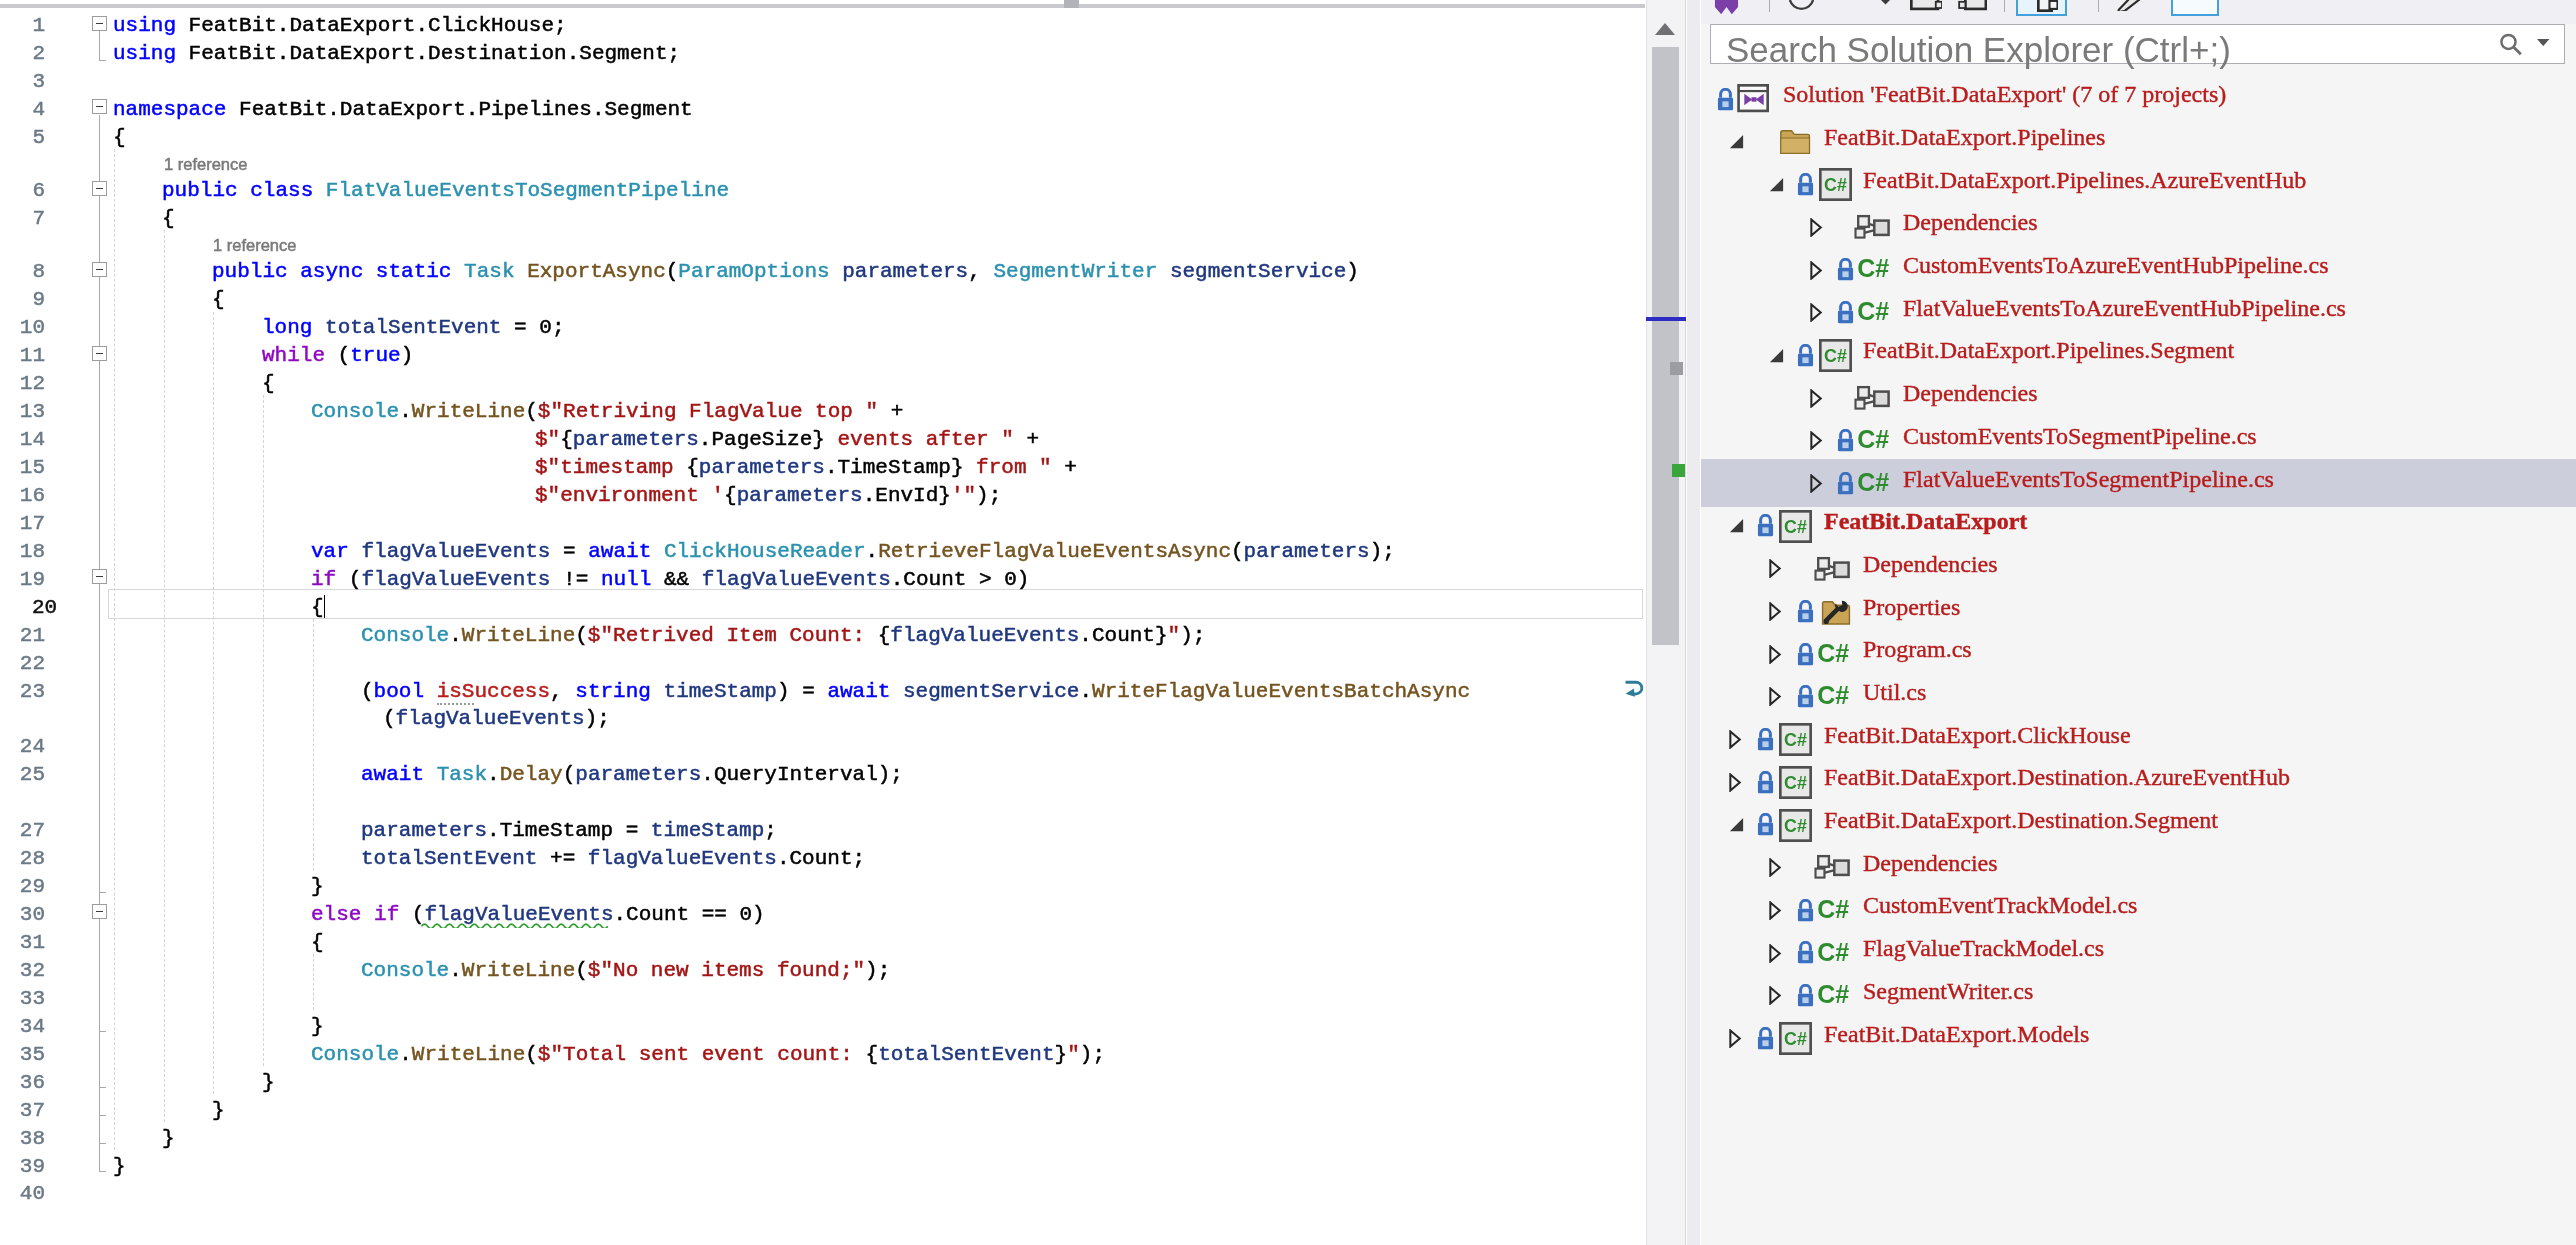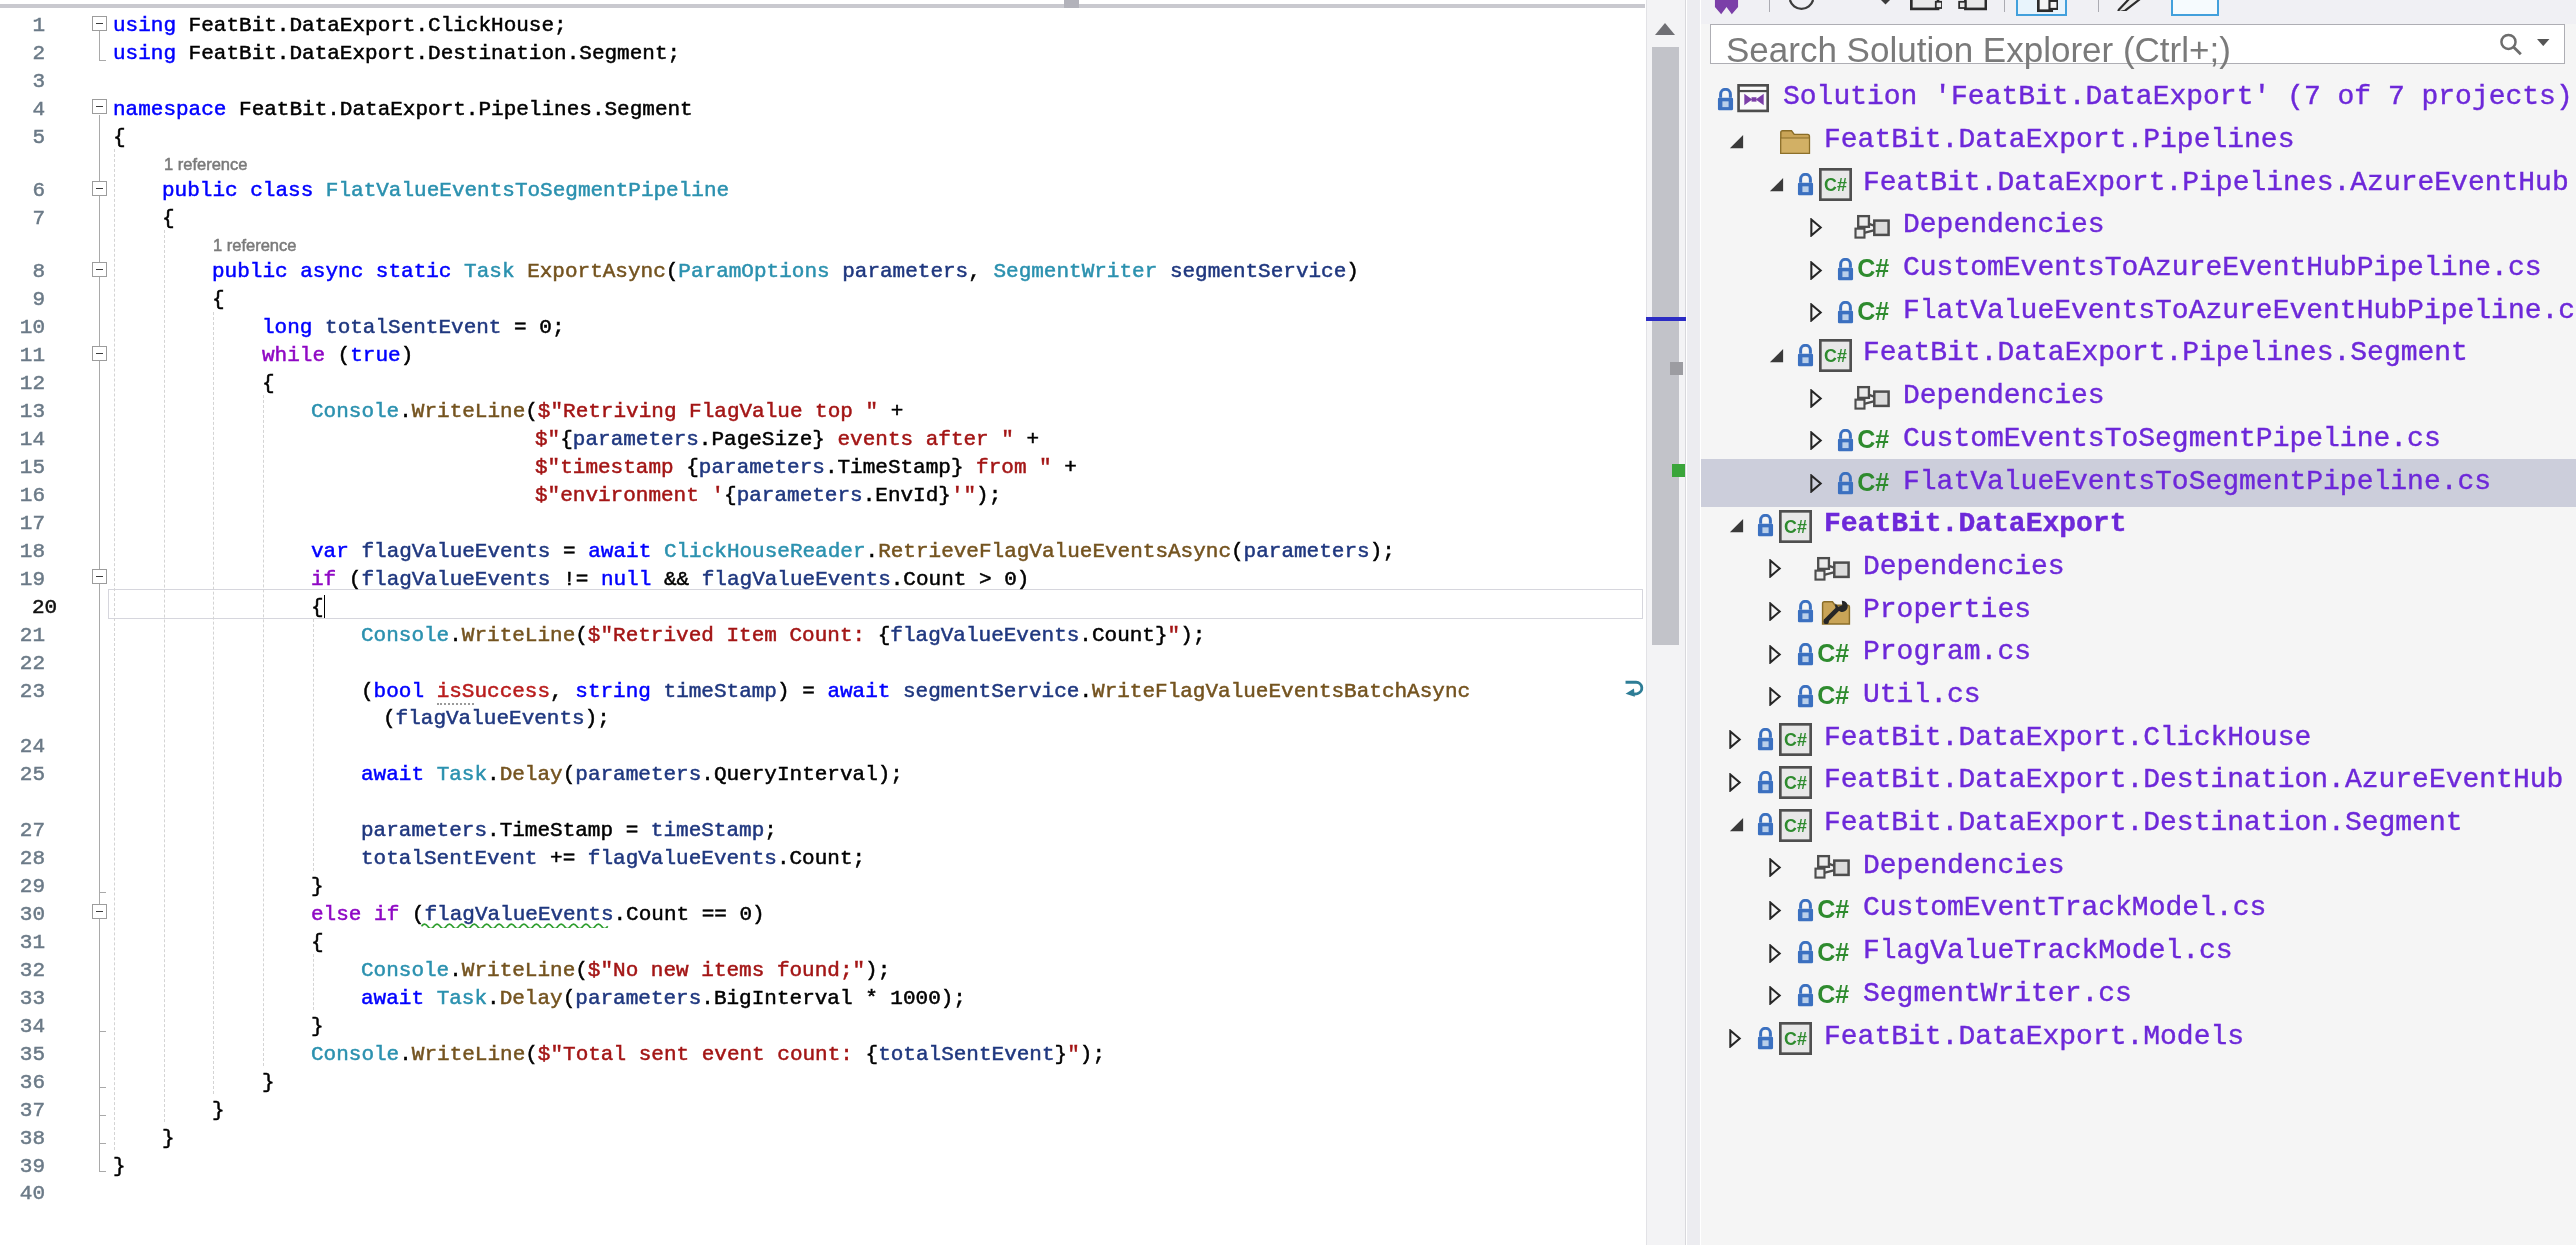--- a/index.html
+++ b/index.html
@@ -32,21 +32,21 @@
 #sbup { position:absolute; left:1655px; top:23px; width:0; height:0; border-left:10.7px solid transparent; border-right:10.7px solid transparent; border-bottom:12.5px solid #6f6f74; }
 #sbcaret { position:absolute; left:1646px; top:317px; width:40px; height:3.6px; background:#2c2cc4; }
 #sbgray { position:absolute; left:1670px; top:362px; width:12.5px; height:12.5px; background:#9c9ca1; }
 #sbgreen { position:absolute; left:1672px; top:464px; width:12.5px; height:12.5px; background:#3aa53a; }
 #gap { position:absolute; left:1687px; top:0; width:13.4px; height:1245px; background:#ececf0; }
 
 #se { position:absolute; left:1701px; top:0; width:875px; height:1245px; background:#f5f5f5; }
 #setb { position:absolute; left:1701px; top:0; width:875px; height:24px; background:#f0f0f4; }
 #sebox { position:absolute; left:1710px; top:24px; width:855px; height:40px; background:#fff; border:0.9px solid #aeaeb4; }
 #setxt { position:absolute; left:1726px; top:30px; font-size:35px; color:#7a7a7a; font-family:"Liberation Sans",sans-serif; }
-.tt { position:absolute; -webkit-text-stroke:0.4px; font-size:28px; color:#6d28d9; white-space:pre; font-family:Liberation Mono, monospace; }
+.tt { position:absolute; -webkit-text-stroke:0.4px; font-size:24px; color:#b91c1c; white-space:pre; font-family:Liberation Serif, serif; }
 .tt.b { font-weight:bold; }
 #sel { position:absolute; left:1701px; top:459px; width:875px; height:48px; background:#cccedb; }
 .tsep { position:absolute; top:0; width:0.9px; height:11.6px; background:#ababb2; }
 </style></head><body>
 <div id="root">
   <div id="ed">
     <div id="curline"></div>
     <div class="row" style="top:12.2px"><span class="ln">1</span><span class="ct" style="left:113px"><span class="k">using</span> FeatBit.DataExport.ClickHouse;</span></div>
 <div class="row" style="top:40px"><span class="ln">2</span><span class="ct" style="left:113px"><span class="k">using</span> FeatBit.DataExport.Destination.Segment;</span></div>
 <div class="row" style="top:68px"><span class="ln">3</span><span class="ct" style="left:113px"></span></div>
@@ -78,21 +78,21 @@
 <div class="row" style="top:678px"><span class="ln">23</span><span class="ct" style="left:361px">(<span class="k">bool</span> <span class="g"><span class="du">isS</span>uccess</span>, <span class="k">string</span> <span class="v">timeStamp</span>) = <span class="k">await</span> <span class="v">segmentService</span>.<span class="m">WriteFlagValueEventsBatchAsync</span></span></div>
 <div class="row" style="top:705px"><span class="ct" style="left:383px">(<span class="v">flagValueEvents</span>);</span></div>
 <div class="row" style="top:733px"><span class="ln">24</span><span class="ct" style="left:113px"></span></div>
 <div class="row" style="top:761px"><span class="ln">25</span><span class="ct" style="left:361px"><span class="k">await</span> <span class="t">Task</span>.<span class="m">Delay</span>(<span class="v">parameters</span>.QueryInterval);</span></div>
 <div class="row" style="top:817px"><span class="ln">27</span><span class="ct" style="left:361px"><span class="v">parameters</span>.TimeStamp = <span class="v">timeStamp</span>;</span></div>
 <div class="row" style="top:845px"><span class="ln">28</span><span class="ct" style="left:361px"><span class="v">totalSentEvent</span> += <span class="v">flagValueEvents</span>.Count;</span></div>
 <div class="row" style="top:873px"><span class="ln">29</span><span class="ct" style="left:311px">}</span></div>
 <div class="row" style="top:901px"><span class="ln">30</span><span class="ct" style="left:311px"><span class="c">else</span> <span class="c">if</span> (<span class="v sq">flagValueEvents</span>.Count == 0)</span></div>
 <div class="row" style="top:929px"><span class="ln">31</span><span class="ct" style="left:311px">{</span></div>
 <div class="row" style="top:957px"><span class="ln">32</span><span class="ct" style="left:361px"><span class="t">Console</span>.<span class="m">WriteLine</span>(<span class="s">$"No new items found;"</span>);</span></div>
-<div class="row" style="top:985px"><span class="ln">33</span><span class="ct" style="left:361px"><span class="k">await</span> <span class="t">Task</span>.<span class="m">Delay</span>(<span class="v">parameters</span>.BigInterval * 1000);</span></div>
+<div class="row" style="top:985px"><span class="ln">33</span></div>
 <div class="row" style="top:1013px"><span class="ln">34</span><span class="ct" style="left:311px">}</span></div>
 <div class="row" style="top:1041px"><span class="ln">35</span><span class="ct" style="left:311px"><span class="t">Console</span>.<span class="m">WriteLine</span>(<span class="s">$"Total sent event count: </span>{<span class="v">totalSentEvent</span>}<span class="s">"</span>);</span></div>
 <div class="row" style="top:1069px"><span class="ln">36</span><span class="ct" style="left:262px">}</span></div>
 <div class="row" style="top:1097px"><span class="ln">37</span><span class="ct" style="left:212px">}</span></div>
 <div class="row" style="top:1125px"><span class="ln">38</span><span class="ct" style="left:162px">}</span></div>
 <div class="row" style="top:1153px"><span class="ln">39</span><span class="ct" style="left:113px">}</span></div>
 <div class="row" style="top:1180px"><span class="ln">40</span><span class="ct" style="left:113px"></span></div>
 <div class="fold" style="top:15.6px"></div>
 <div class="fold" style="top:99px"></div>
 <div class="fold" style="top:181px"></div>

